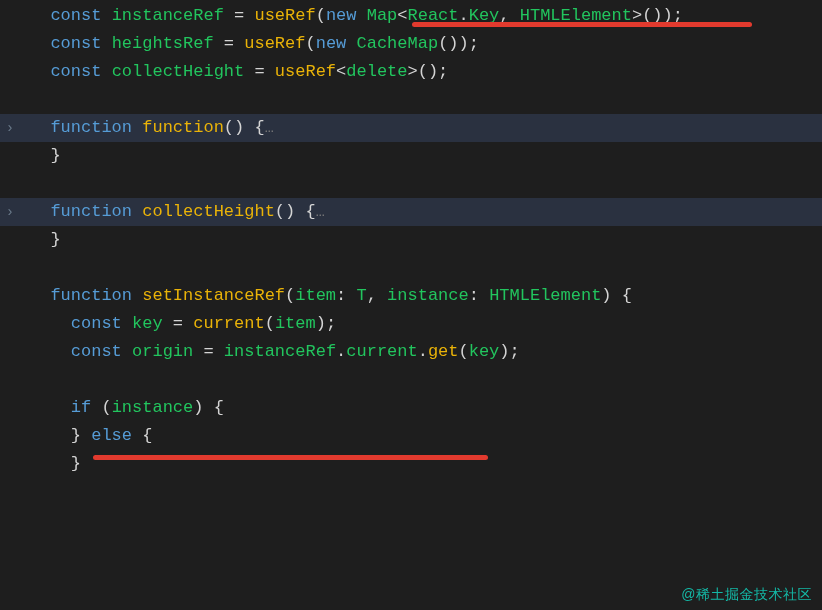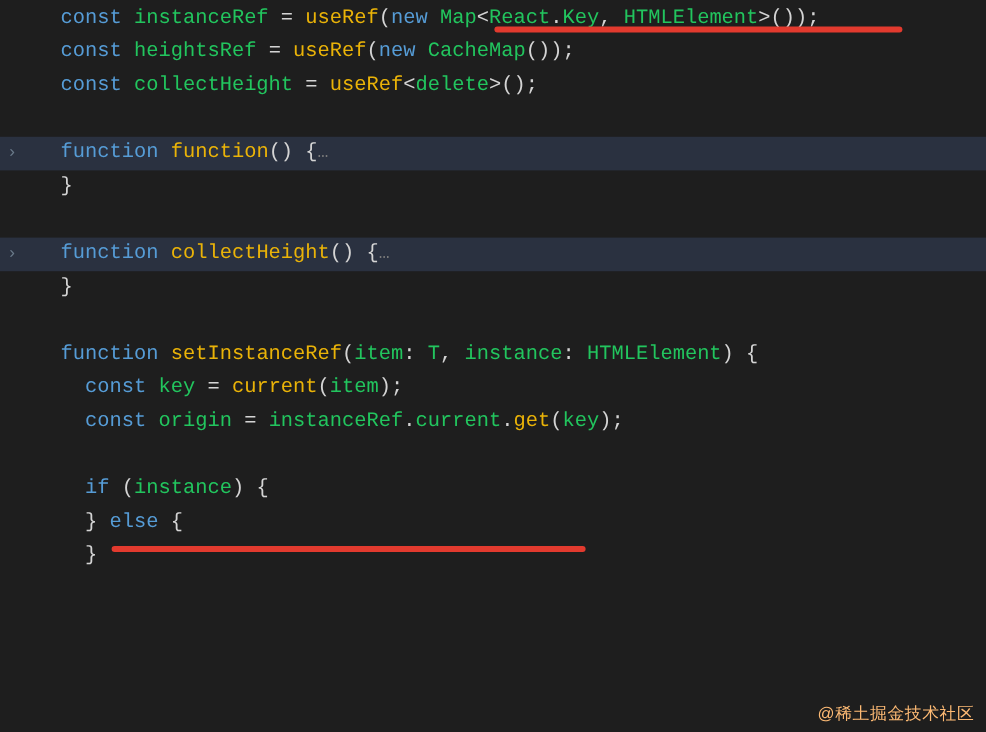--- a/index.html
+++ b/index.html
@@ -56,21 +56,21 @@
     position: absolute;
     height: 5px;
     background: #e23a2e;
     border-radius: 3px;
     pointer-events: none;
   }
   .watermark {
     position: absolute;
     right: 10px;
     bottom: 6px;
-    color: #fdba74;
+    color: #14b8a6;
     font-size: 14px;
     font-family: "PingFang SC", "Microsoft YaHei", sans-serif;
     letter-spacing: 0.5px;
     user-select: none;
   }
 </style>
 </head>
 <body>
 
 <div class="editor" id="editor">

